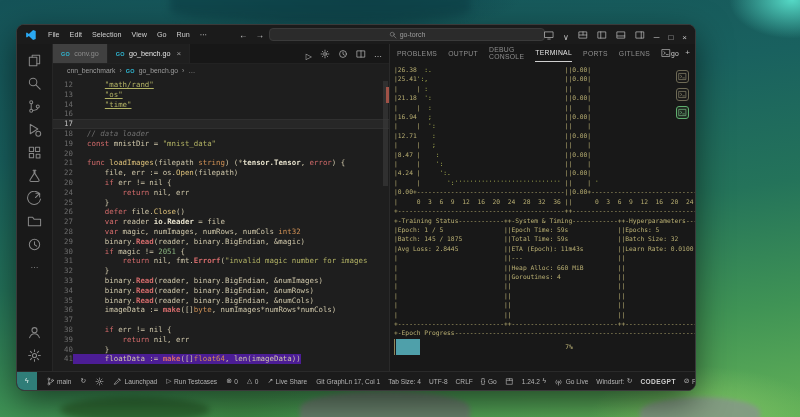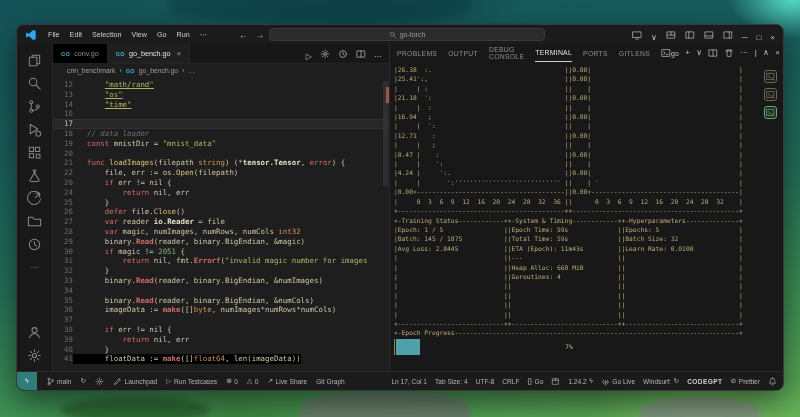--- a/index.html
+++ b/index.html
@@ -11,21 +11,21 @@
       radial-gradient(160px 70px at 88% 100%, #7dc163 0%, rgba(125,193,99,0) 72%),
       radial-gradient(140px 60px at 30% 102%, #3e8a42 0%, rgba(62,138,66,0) 70%),
       radial-gradient(200px 40px at 45% 0%, #0d3d46 0%, rgba(13,61,70,0) 80%),
       linear-gradient(172deg, #155358 0%, #19615f 30%, #24735a 55%, #3f9355 78%, #63b157 100%);
   }
   .rock1 { position:absolute; left:300px; bottom:-8px; width:170px; height:34px; background:#6f7f72; border-radius:50% 50% 10% 10%; filter:blur(2px); opacity:.85; }
   .rock2 { position:absolute; right:40px; bottom:-10px; width:120px; height:30px; background:#87968b; border-radius:50% 50% 10% 10%; filter:blur(2px); opacity:.8; }
   .leaf1 { position:absolute; left:60px; bottom:-6px; width:150px; height:26px; background:#2f6b33; border-radius:50%; filter:blur(3px); opacity:.9; }
   .tree1 { position:absolute; left:170px; top:-8px; width:300px; height:30px; background:#0e4349; border-radius:0 0 40% 40%; filter:blur(4px); opacity:.8; }
 
-  .window { position:absolute; left:16px; top:24px; width:768px; height:367px;
+  .window { position:absolute; left:16px; top:24px; width:680px; height:367px;
     background:#1b1b1b; border:1px solid #3a3a3a; border-radius:8px; overflow:hidden;
     box-shadow:0 12px 34px rgba(0,0,0,.55); display:flex; flex-direction:column;justify-content:center; }
 
   
   .titlebar { position:relative; height:19px; flex:none; background:#1b1b1b; display:flex; align-items:center; color:#cfcfcf; }
   .vslogo { margin-left:8px; display:flex; align-items:center; }
   .menubar { display:flex; margin-left:6px; }
   .menu-item { font-size:7.2px; padding:0 5px; color:#cfcfcf; cursor:default; }
   .navarrows { position:absolute; left:222px; display:flex; gap:8px; font-size:8.5px; color:#bdbdbd; }
   .searchbox { position:absolute; left:252px; top:3px; width:276px; height:13px; background:#2b2b2b; border:1px solid #3a3a3a; border-radius:4px;
@@ -37,34 +37,34 @@
 
   
   .wbody { flex:1; display:flex; min-height:0; }
 
   .activitybar { width:36px; flex:none; background:#191919; border-right:1px solid #262626; display:flex; flex-direction:column; align-items:center; padding:5px 0 4px; color:#868686; }
   .ab-item { height:23px; width:100%; display:flex; align-items:center; justify-content:center; }
   .ab-bottom { margin-top:auto; width:100%; }
 
   .editor { width:336px; flex:none; display:flex; flex-direction:column; background:#1e1e1e; min-width:0; }
   .tabbar { height:20px; flex:none; background:#171717; display:flex; align-items:stretch; border-bottom:1px solid #222; }
-  .tab { display:flex; align-items:center; gap:4px; padding:0 8px; font-size:7.2px; color:#8b8b8b; background:#000000; border-right:1px solid #232323; }
+  .tab { display:flex; align-items:center; gap:4px; padding:0 8px; font-size:7.2px; color:#8b8b8b; background:#404040; border-right:1px solid #232323; }
   .tab.active { background:#1f1f1f; color:#e2e2e2; }
   .goicon { font-size:5.5px; font-weight:bold; color:#2fb7d3; letter-spacing:.3px; }
   .tabclose { font-size:8px; margin-left:2px; color:#9a9a9a; }
   .ed-actions { margin-left:auto; display:flex; align-items:center; gap:8px; padding-right:7px; color:#bdbdbd; }
   .breadcrumb { height:13px; flex:none; display:flex; align-items:center; gap:4px; padding-left:14px; font-size:6.8px; color:#9d9d9d; background:#1e1e1e; }
 
   .code { position:relative; flex:1; overflow:hidden; padding-top:3px; font:7.4px/9.8px "DejaVu Sans Mono",monospace; }
   .code-line { display:flex; height:9.8px; white-space:pre; }
   .ln { flex:none; width:20px; text-align:right; color:#6c6c6c; }
   .segs { padding-left:14px; white-space:pre; overflow:hidden; }
   .code-line.cur { background:#272727; box-shadow:inset 0 1px 0 #303030, inset 0 -1px 0 #303030;flex-direction:column; }
   .code-line.cur .ln { color:#c2c2c2; }
-  .code-line.sel .segs { background:#000000; }
+  .code-line.sel .segs { background:#4c1d95; }
   .cursor { display:inline-block; width:1px; height:8px; background:#dcdcdc; vertical-align:middle; }
   .kw { color:#d26a6a; } .rd { color:#d26a6a; font-weight:bold; }
   .st { color:#b2b264; } .stu { color:#b2b264; text-decoration:underline; }
   .ty { color:#cf9055; } .fn { color:#dcc07a; } .nu { color:#86b07c; }
   .cm { color:#6f6f6f; font-style:italic; } .pl { color:#cdc5a8; }
   .bd { color:#e4dfca; font-weight:bold; }
   .scrollthumb { position:absolute; right:1px; top:4px; width:5px; height:105px; background:#3a3a3a; opacity:.65; }
   .rulermark { position:absolute; right:0; top:10px; width:3px; height:16px; background:#a05247; }
 
   .panel { flex:1; display:flex; flex-direction:column; background:#181818; border-left:1px solid #2a2a2a; min-width:0; }
@@ -330,21 +330,21 @@
             <div class="code-line"><span class="ln">24</span><span class="segs"><span class="pl">        </span><span class="kw">return</span><span class="pl"> nil, err</span></span></div>
             <div class="code-line"><span class="ln">25</span><span class="segs"><span class="pl">    }</span></span></div>
             <div class="code-line"><span class="ln">26</span><span class="segs"><span class="pl">    </span><span class="kw">defer</span><span class="pl"> file.</span><span class="fn">Close</span><span class="pl">()</span></span></div>
             <div class="code-line"><span class="ln">27</span><span class="segs"><span class="pl">    </span><span class="kw">var</span><span class="pl"> reader </span><span class="bd">io.Reader</span><span class="pl"> = file</span></span></div>
             <div class="code-line"><span class="ln">28</span><span class="segs"><span class="pl">    </span><span class="kw">var</span><span class="pl"> magic, numImages, numRows, numCols </span><span class="ty">int32</span></span></div>
             <div class="code-line"><span class="ln">29</span><span class="segs"><span class="pl">    binary.</span><span class="rd">Read</span><span class="pl">(reader, binary.BigEndian, &amp;magic)</span></span></div>
             <div class="code-line"><span class="ln">30</span><span class="segs"><span class="pl">    </span><span class="kw">if</span><span class="pl"> magic != </span><span class="nu">2051</span><span class="pl"> {</span></span></div>
             <div class="code-line"><span class="ln">31</span><span class="segs"><span class="pl">        </span><span class="kw">return</span><span class="pl"> nil, fmt.</span><span class="rd">Errorf</span><span class="pl">(</span><span class="st">"invalid magic number for images </span></span></div>
             <div class="code-line"><span class="ln">32</span><span class="segs"><span class="pl">    }</span></span></div>
             <div class="code-line"><span class="ln">33</span><span class="segs"><span class="pl">    binary.</span><span class="rd">Read</span><span class="pl">(reader, binary.BigEndian, &amp;numImages)</span></span></div>
-            <div class="code-line"><span class="ln">34</span></div>
+            <div class="code-line"><span class="ln">34</span><span class="segs"><span class="pl">    binary.</span><span class="rd">Read</span><span class="pl">(reader, binary.BigEndian, &amp;numRows)</span></span></div>
             <div class="code-line"><span class="ln">35</span><span class="segs"><span class="pl">    binary.</span><span class="rd">Read</span><span class="pl">(reader, binary.BigEndian, &amp;numCols)</span></span></div>
             <div class="code-line"><span class="ln">36</span><span class="segs"><span class="pl">    imageData := </span><span class="rd">make</span><span class="pl">([]</span><span class="ty">byte</span><span class="pl">, numImages*numRows*numCols)</span></span></div>
             <div class="code-line"><span class="ln">37</span></div>
             <div class="code-line"><span class="ln">38</span><span class="segs"><span class="pl">    </span><span class="kw">if</span><span class="pl"> err != nil {</span></span></div>
             <div class="code-line"><span class="ln">39</span><span class="segs"><span class="pl">        </span><span class="kw">return</span><span class="pl"> nil, err</span></span></div>
             <div class="code-line"><span class="ln">40</span><span class="segs"><span class="pl">    }</span></span></div>
             <div class="code-line sel"><span class="ln">41</span><span class="segs"><span class="pl">    floatData := </span><span class="rd">make</span><span class="pl">([]</span><span class="ty">float64</span><span class="pl">, len(imageData))</span></span></div>
           </div>
       </div>
 

